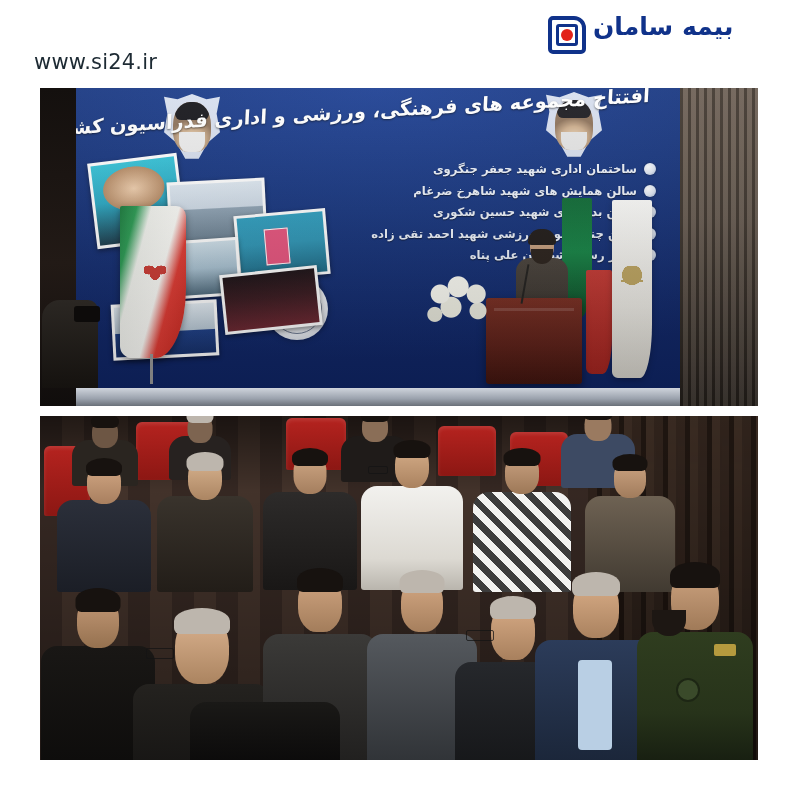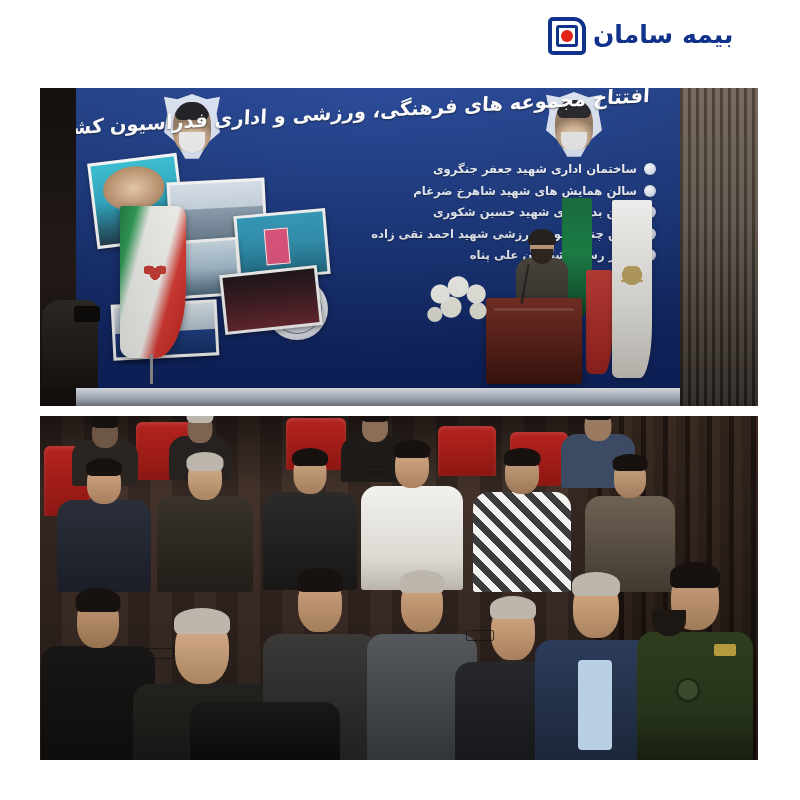--- a/index.html
+++ b/index.html
@@ -24,21 +24,21 @@
     font-family:"DejaVu Sans",sans-serif;
     font-weight:400;
   }
   .brand{
     position:absolute;right:44px;top:16px;
     width:220px;height:62px;
     direction:rtl;
     text-align:center;
   }
   .brand-row{
-    display:flex;align-items:center;justify-content:flex-end;gap:7px;
+    display:flex;justify-content:flex-end;gap:7px;
     height:40px;
     padding-left:12px;
   }
   .brand-word{
     font-size:25px;color:#10328a;font-weight:700;
     font-family:"DejaVu Sans",sans-serif;
     letter-spacing:-1px;
     line-height:1;
     transform:translateY(-2px);
   }
@@ -383,20 +383,21 @@
   }
   .hair-d{position:absolute;left:50%;transform:translateX(-50%);border-radius:50% 50% 6px 6px;background:#17120f;}
   .hair-g{position:absolute;left:50%;transform:translateX(-50%);border-radius:50% 50% 6px 6px;background:#bdb6ad;}
 
   .glass{position:absolute;width:18px;height:6px;border:1px solid rgba(20,20,20,.75);border-radius:2px;}
 </style>
 </head>
 <body>
 
 <div class="header">
+  <div class="site-url">www.si24.ir</div>
 
   <div class="brand">
     <div class="brand-row">
       <span class="brand-word">بیمه سامان</span>
       <span class="brand-mark">
         <span class="sq-outer"></span>
         <span class="sq-inner"></span>
         <span class="dot"></span>
       </span>
     </div>

